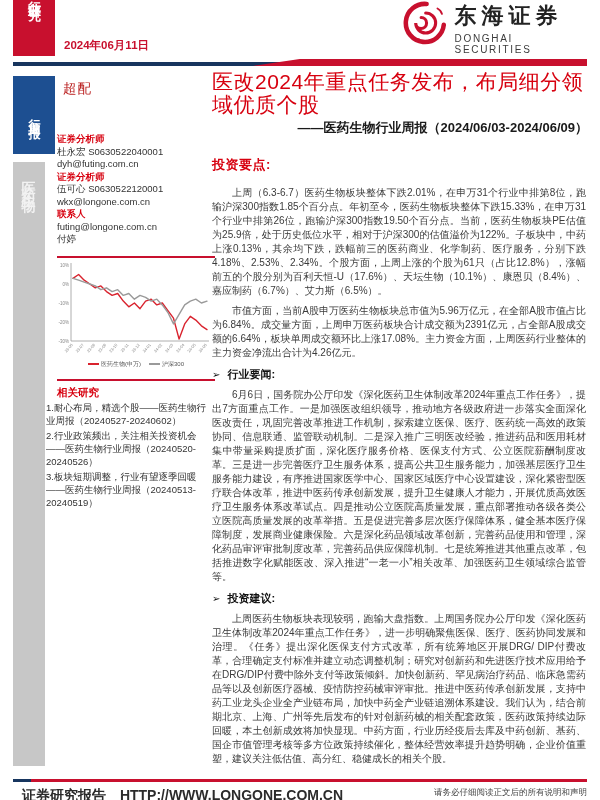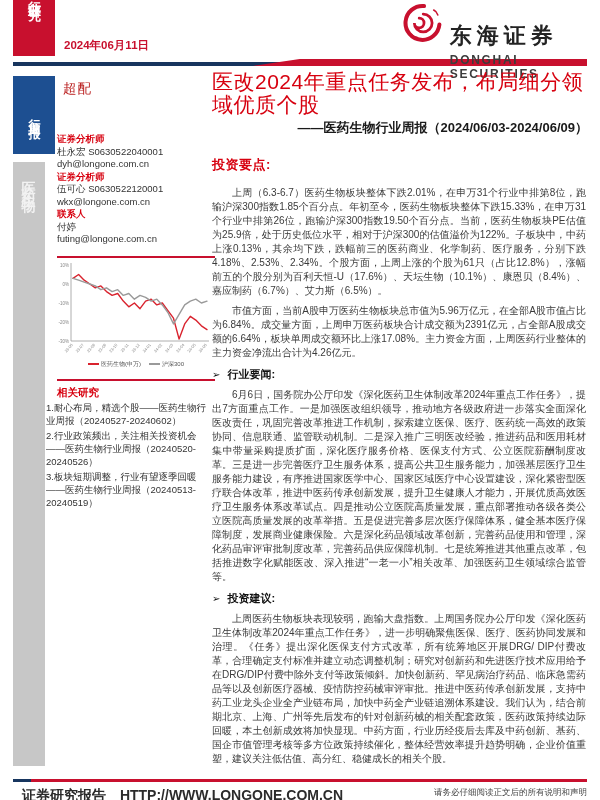--- a/index.html
+++ b/index.html
@@ -17,23 +17,23 @@
   .red-tag .vtxt {
     writing-mode:vertical-rl; color:#fff; font-weight:bold; font-size:13px;
     letter-spacing:2px; margin-top:-9px; white-space:nowrap;
   }
   .date { position:absolute; left:64px; top:38px; color:#c8102e; font-weight:bold; font-size:11.5px; }
   .div-navy { position:absolute; left:13px; top:62px; width:290px; height:4px; background:#17355e; }
   .div-red  { position:absolute; left:253px; top:59px; width:334px; height:7px; background:#c8102e;
               clip-path:polygon(0 100%, 14% 0, 100% 0, 100% 100%); }
   .logo { position:absolute; left:403px; top:1px; width:184px; height:46px; display:flex; align-items:flex-start; }
   .logo svg { width:46px; height:44px; }
-  .brand { margin-left:8px; padding-top:20px; }
+  .brand { margin-left:8px; padding-top:0; }
   .brand-cn { font-size:22px; font-weight:bold; color:#232323; letter-spacing:5px; white-space:nowrap; }
-  .brand-en { font-size:12px; font-weight:bold; color:#3c3c3c; letter-spacing:1.7px; margin-top:2px; }
+  .brand-en { font-size:10px; font-weight:normal; color:#3c3c3c; letter-spacing:1.7px; margin-top:2px; }
   
   .blue-tag {
     position:absolute; left:13px; top:76px; width:42px; height:78px;
     background:#1d4f91; display:flex; justify-content:center; align-items:center;
   }
   .blue-tag .vtxt { writing-mode:vertical-rl; color:#fff; font-weight:bold; font-size:12px; letter-spacing:3px; }
   .gray-bar {
     position:absolute; left:13px; top:162px; width:32px; height:604px;
     background:#c7c7c7; display:flex; justify-content:center;
   }
@@ -112,27 +112,27 @@
   </div>
 
   <div class="title">医改2024年重点任务发布，布局细分领域优质个股</div>
   <div class="subtitle">——医药生物行业周报（2024/06/03-2024/06/09）</div>
 
   <div class="rating">超配</div>
 
   <div class="analysts">
     <div class="role">证券分析师</div>
     <div>杜永宏  S0630522040001</div>
-    <div>dyh@longone.com.cn</div>
+    <div>dyh@futing.com.cn</div>
     <div class="role">证券分析师</div>
     <div>伍可心  S0630522120001</div>
     <div>wkx@longone.com.cn</div>
     <div class="role">联系人</div>
+    <div>futing@longone.com.cn</div>
     <div>付婷</div>
-    <div>futing@longone.com.cn</div>
   </div>
 
   <div class="rule rule1"></div>
   <div class="chart-box">
     <svg id="chart-svg" viewBox="0 0 158 100" width="158" height="100">
         <line x1="14" y1="2" x2="14" y2="80" stroke="#999" stroke-width="0.8"></line>
         <line x1="14" y1="80" x2="152" y2="80" stroke="#999" stroke-width="0.8"></line>
         <text x="12" y="5.5" text-anchor="end" font-size="4.5" fill="#888">10%</text>
         <text x="12" y="24.5" text-anchor="end" font-size="4.5" fill="#888">0%</text>
         <text x="12" y="43.5" text-anchor="end" font-size="4.5" fill="#888">-10%</text>

